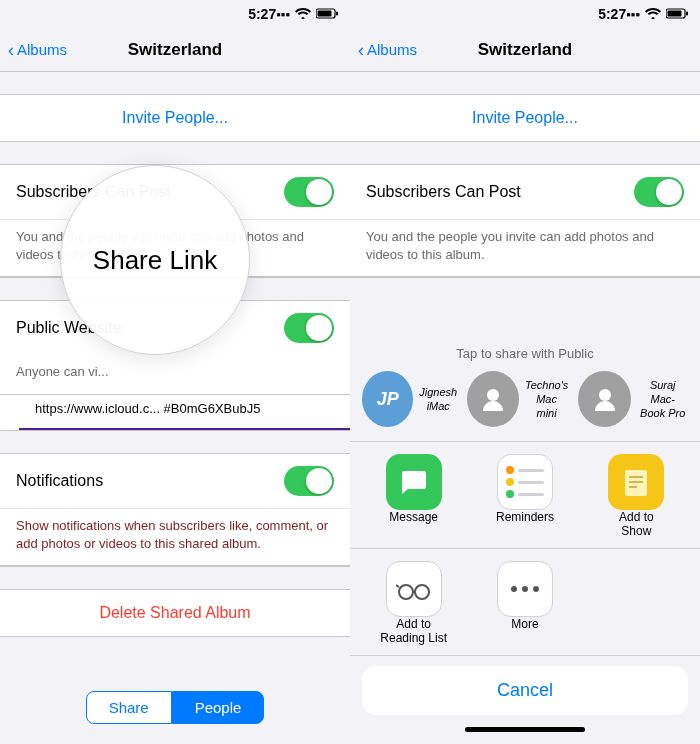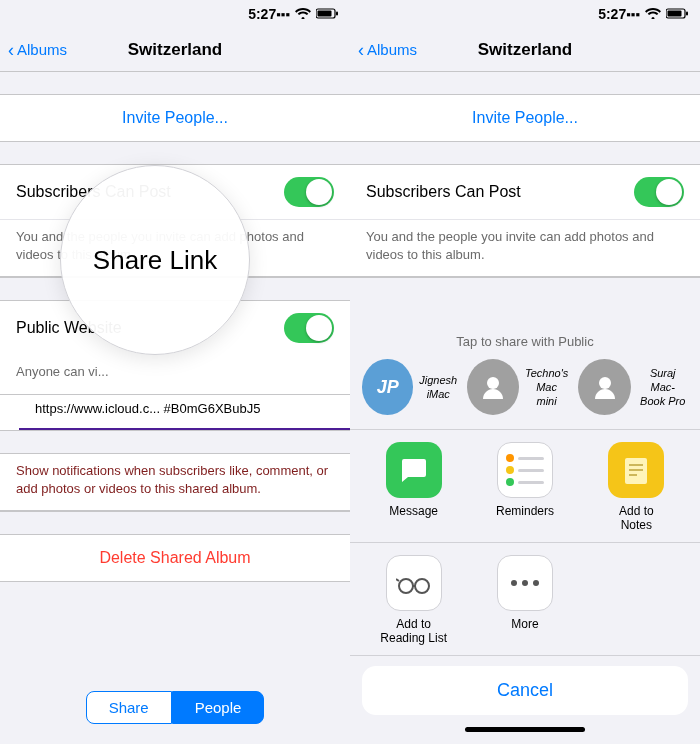--- a/index.html
+++ b/index.html
@@ -305,21 +305,20 @@
       display: flex;
       justify-content: space-around;
       padding: 10px 8px;
       background: #f2f2f7;
     }
 
     .share-item {
       display: flex;
       flex-direction: column;
       align-items: center;
-      gap: 6px;
       width: 68px;
     }
 
     .share-icon-box {
       width: 56px;
       height: 56px;
       border-radius: 14px;
       display: flex;
       align-items: center;
       justify-content: center;
@@ -455,20 +454,24 @@
     <div class="public-website-row">
       <span class="public-label">Public Website</span>
       <div class="toggle"></div>
     </div>
     <div class="setting-desc">Anyone can vi...</div>
     <div class="url-row">https://www.icloud.c... #B0mG6XBubJ5</div>
   </div>
 
   <div class="gap"></div>
   <div class="section-white">
+    <div class="notif-row">
+      <span class="setting-label">Notifications</span>
+      <div class="toggle"></div>
+    </div>
     <div class="notif-desc">Show notifications when subscribers like, comment, or add photos or videos to this shared album.</div>
   </div>
 
   <div class="delete-row">
     <span class="delete-text">Delete Shared Album</span>
   </div>
 
   <div class="bottom-tabs">
     <button class="tab-btn">Share</button>
     <button class="tab-btn active">People</button>
@@ -594,21 +597,21 @@
 
       <div class="share-item">
         <div class="share-icon-box yellow">
           <svg width="30" height="30" viewBox="0 0 30 30">
               <rect x="4" y="3" width="22" height="26" rx="2" fill="#fff4b8"></rect>
               <line x1="8" y1="10" x2="22" y2="10" stroke="#c8b050" stroke-width="1.8"></line>
               <line x1="8" y1="15" x2="22" y2="15" stroke="#c8b050" stroke-width="1.8"></line>
               <line x1="8" y1="20" x2="16" y2="20" stroke="#c8b050" stroke-width="1.8"></line>
             </svg>
         </div>
-        <span class="share-icon-label">Add to Notes</span>
+        <span class="share-icon-label">Add to Show</span>
       </div>
 
     </div>
 
     <div class="divider-line"></div>
 
     <div class="share-row">
 
       <div class="share-item">
         <div class="share-icon-box white-bordered">

